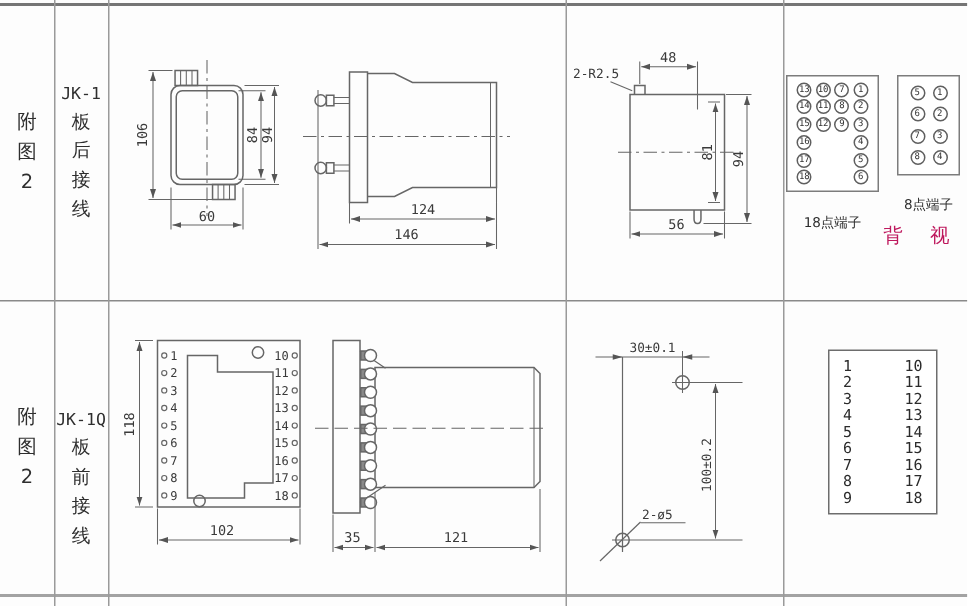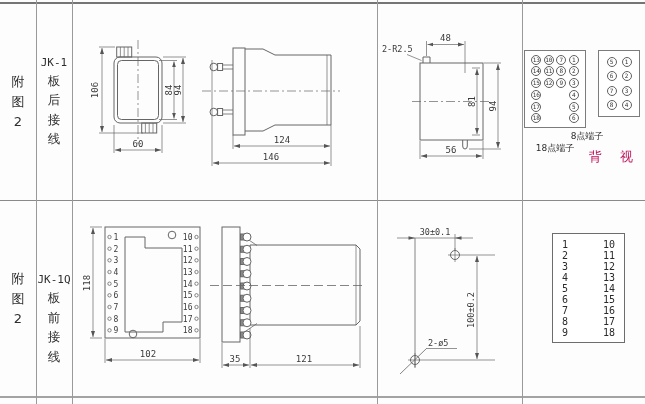--- a/index.html
+++ b/index.html
@@ -178,21 +178,21 @@
     <span class="tc">5</span>
     <span class="tc">1</span>
     <span class="tc">6</span>
     <span class="tc">2</span>
     <span class="tc">7</span>
     <span class="tc">3</span>
     <span class="tc">8</span>
     <span class="tc">4</span>
   </div>
   <div class="tlabel" style="left:516px;top:142px;width:78px">18点端子</div>
-  <div class="tlabel" style="left:560px;top:130px;width:54px">8点端子</div>
+  <div class="tlabel" style="left:592px;top:130px;width:54px">8点端子</div>
   <div class="viewlabel" style="left:540px;top:148px;width:100px">背 视</div>
 
   <div class="labelcell" style="left:0;top:200px;width:36px;height:196px">
     <span class="figchar">附</span>
     <span class="figchar">图</span>
     <span class="figchar">2</span>
   </div>
   <div class="labelcell" style="left:36px;top:200px;width:36px;height:237px">
     <span class="model">JK-1Q</span>
     <span class="wchar">板</span>

